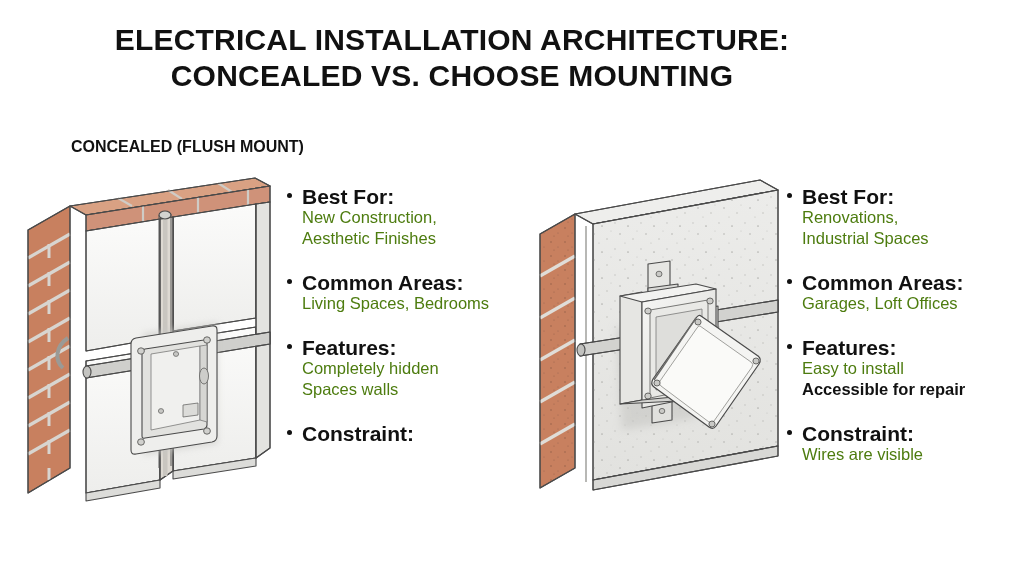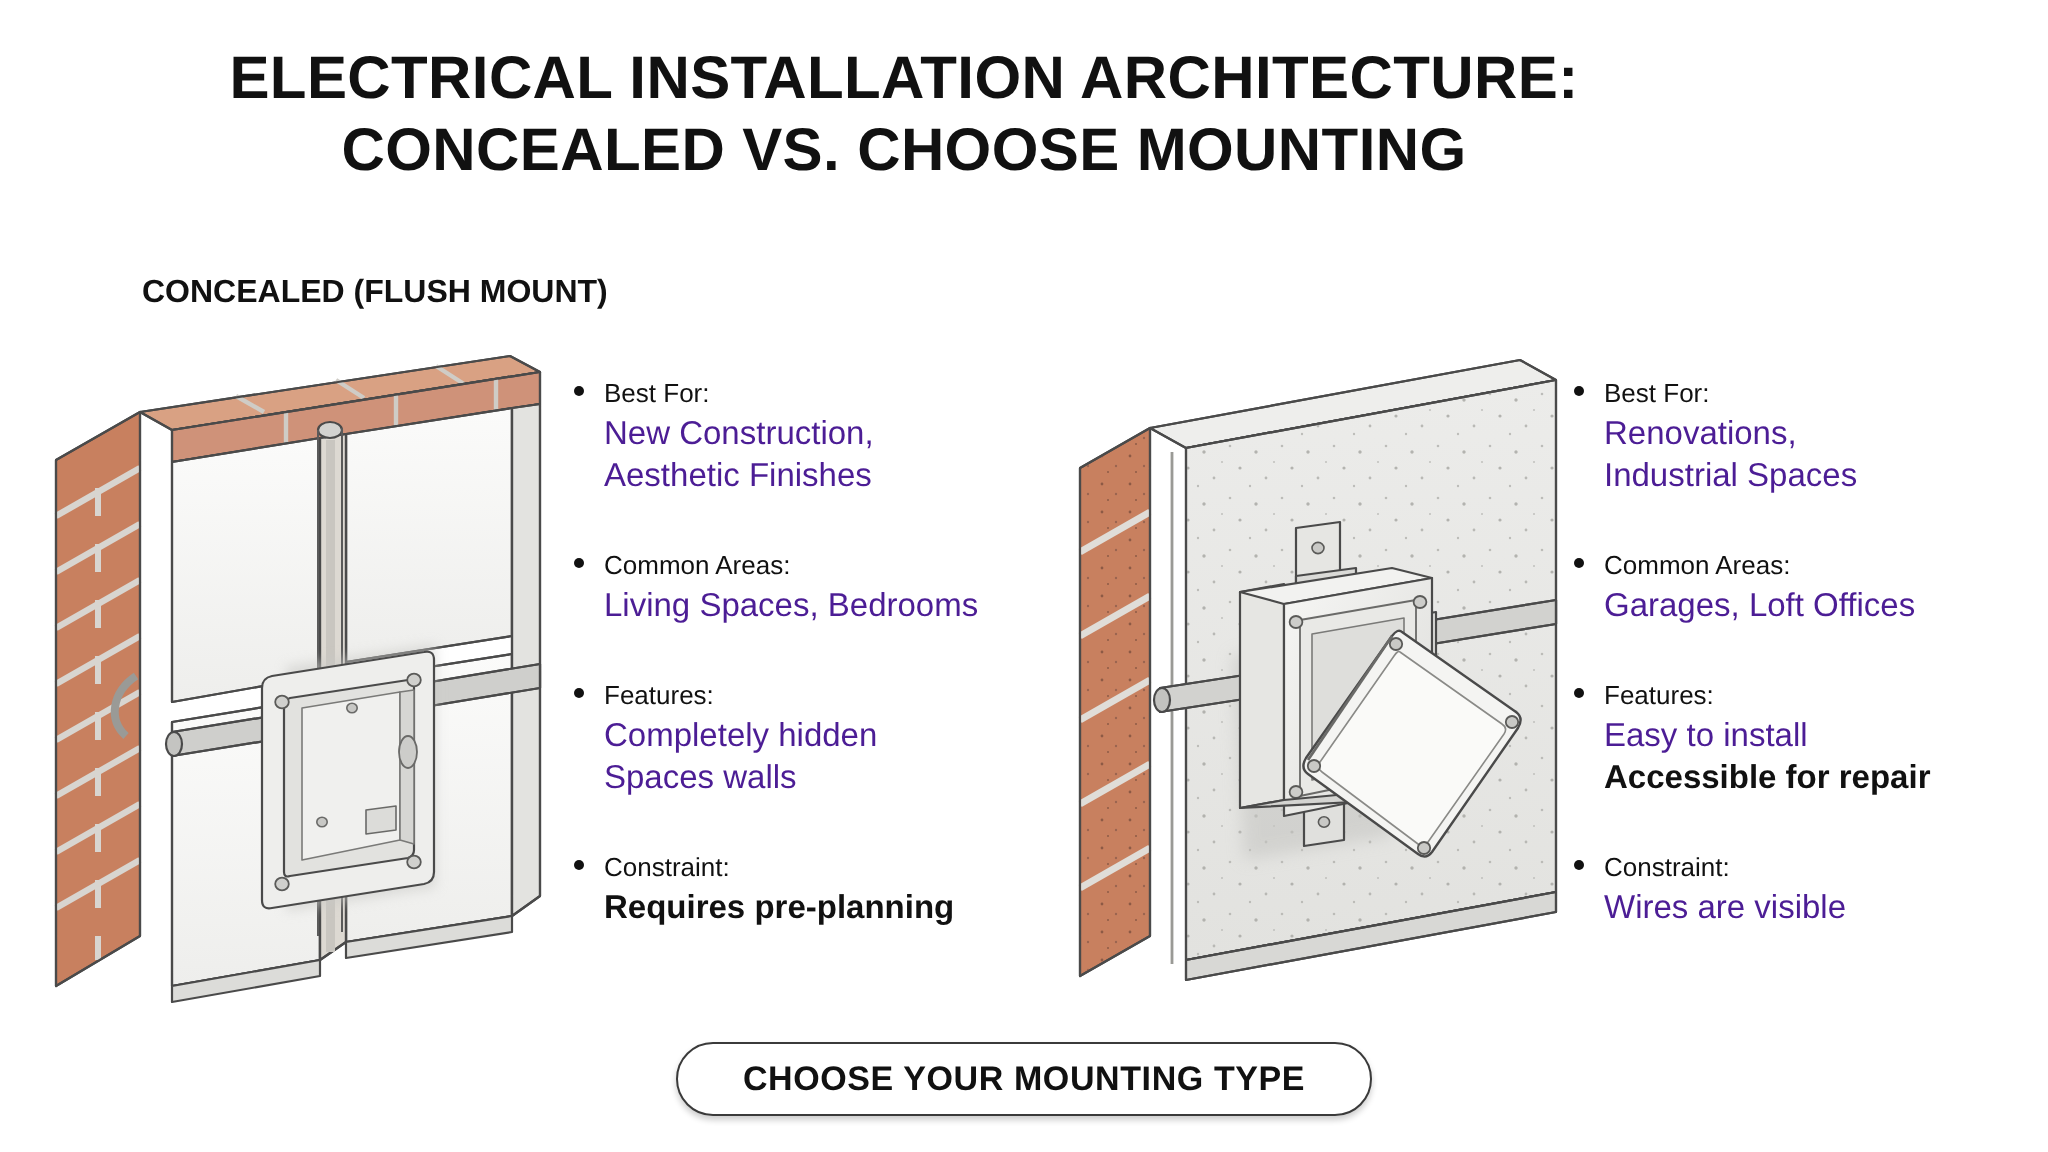--- a/index.html
+++ b/index.html
@@ -70,31 +70,31 @@
     position: absolute;
     left: 1px;
     top: 7px;
     width: 5px;
     height: 5px;
     border-radius: 50%;
     background: #111111;
   }
   .bullet-label {
     display: block;
-    font-size: 13px;
-    font-weight: normal;
+    font-size: 21px;
+    font-weight: bold;
     line-height: 21px;
     color: #111111;
   }
   .bullet-line {
     display: block;
     font-size: 16.5px;
     font-weight: normal;
     line-height: 21px;
-    color: #4c1d95;
+    color: #4d7c0f;
     white-space: nowrap;
   }
   .bullet-line.strong { font-weight: bold; color: #111111; }
 
   
   .cta {
     position: absolute;
     left: 338px;
     top: 521px;
     width: 348px;
@@ -431,21 +431,20 @@
     <div class="bullet-item">
       <span class="bullet-dot"></span>
       <span class="bullet-label">Features:</span>
       <span class="bullet-line">Completely hidden</span>
       <span class="bullet-line">Spaces walls</span>
     </div>
 
     <div class="bullet-item">
       <span class="bullet-dot"></span>
       <span class="bullet-label">Constraint:</span>
-      <span class="bullet-line strong">Requires pre-planning</span>
     </div>
   </div>
 
   <div class="bullet-list" id="list-right">
 
     <div class="bullet-item">
       <span class="bullet-dot"></span>
       <span class="bullet-label">Best For:</span>
       <span class="bullet-line">Renovations,</span>
       <span class="bullet-line">Industrial Spaces</span>
@@ -464,17 +463,14 @@
       <span class="bullet-line strong">Accessible for repair</span>
     </div>
 
     <div class="bullet-item">
       <span class="bullet-dot"></span>
       <span class="bullet-label">Constraint:</span>
       <span class="bullet-line">Wires are visible</span>
     </div>
   </div>
 
-  <div class="cta">
-    <span class="cta-label">CHOOSE YOUR MOUNTING TYPE</span>
-  </div>
 
 </div>
 
 </body></html>

